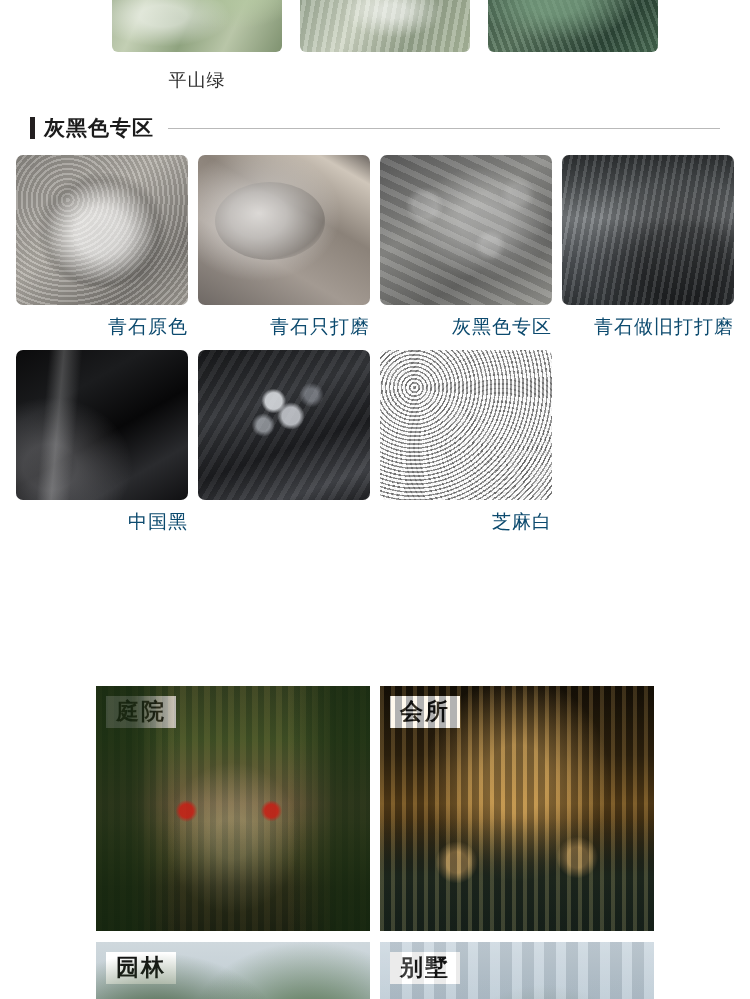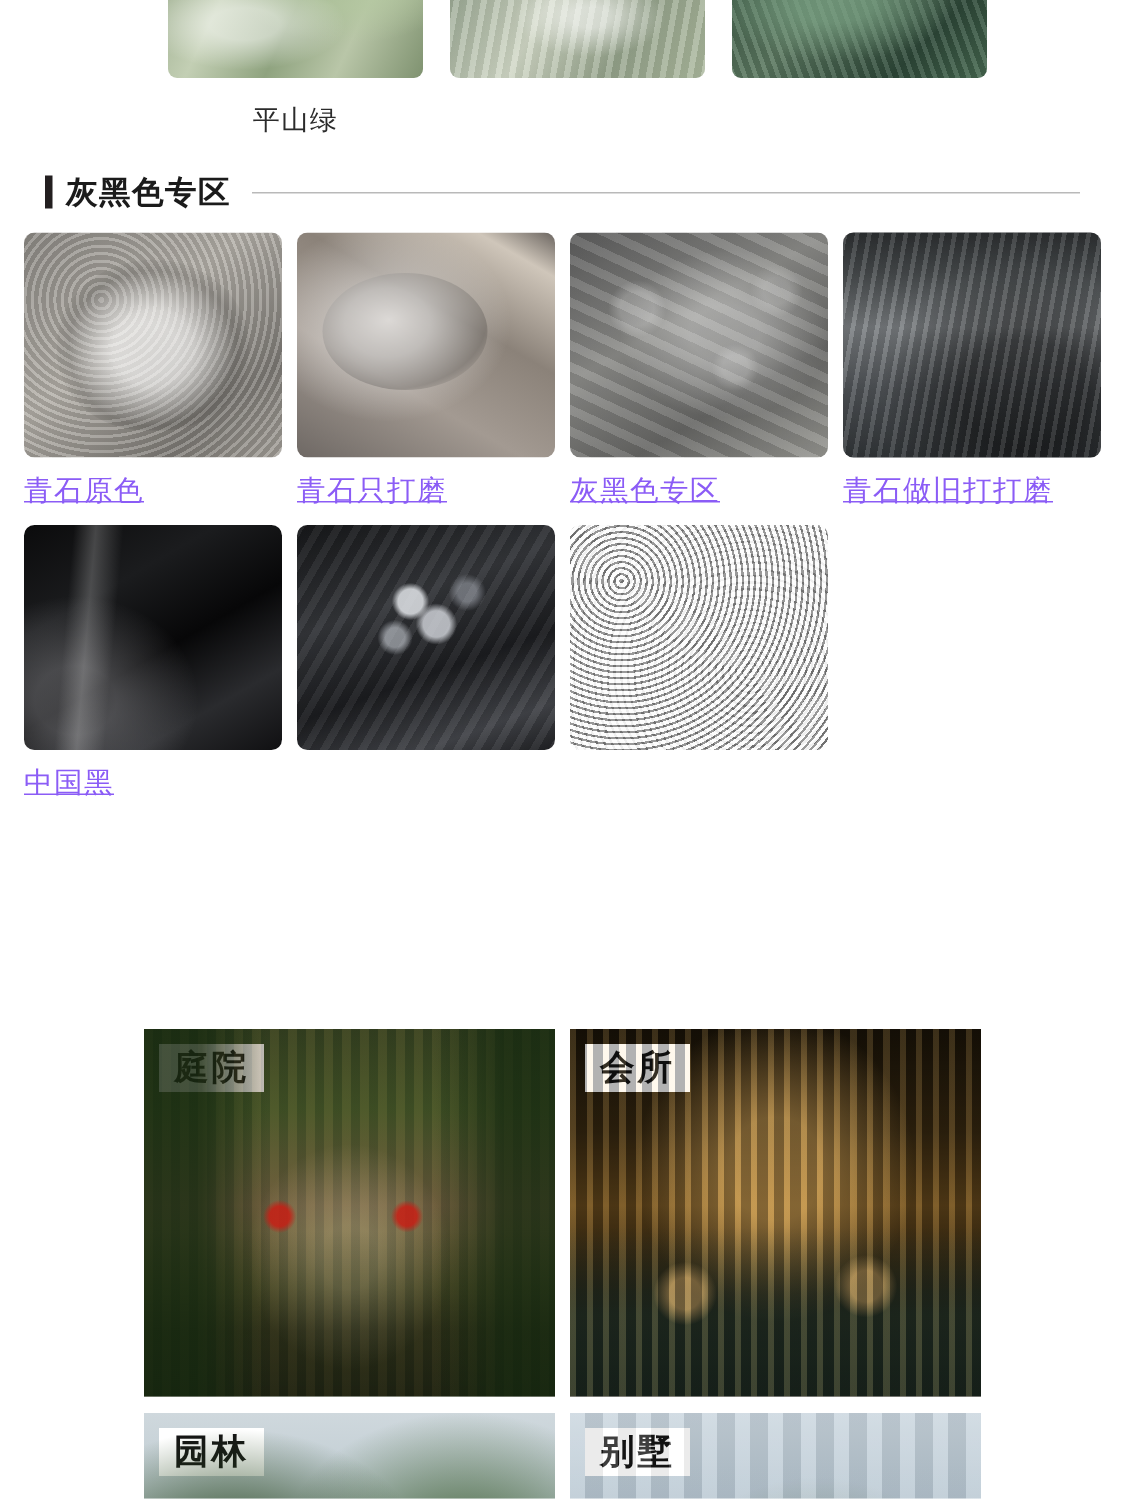--- a/index.html
+++ b/index.html
@@ -111,27 +111,26 @@
   }
   .cell:last-child { margin-right: 0; }
   .cell .thumb {
     width: 172px;
     height: 150px;
     border-radius: 7px;
     overflow: hidden;
     position: relative;
   }
   .cell .cap {
-    text-align: left;
+    text-align: right;
     font-size: 19px;
-    color: #8b5cf6;
+    color: #0c4a6e;
     padding-top: 9px;
     letter-spacing: 1px;
     white-space: nowrap;
-    text-decoration: underline;
   }
 
   
   .t-qingshi-yuan {
     background:
       radial-gradient(ellipse at 48% 52%, rgba(255,255,255,0.42) 0 16%, rgba(0,0,0,0) 46%),
       repeating-radial-gradient(circle at 30% 30%, rgba(255,255,255,0.16) 0 2px, rgba(0,0,0,0.10) 2px 5px),
       linear-gradient(140deg, #8d8a85 0%, #b3afa8 42%, #7e7b76 78%, #a5a19a 100%);
   }
   .t-qingshi-yuan::after {
@@ -358,20 +357,21 @@
   <div class="grid-row">
     <div class="cell">
       <div class="thumb t-zhongguohei"></div>
       <div class="cap">中国黑</div>
     </div>
     <div class="cell">
       <div class="thumb t-heibaigen"></div>
     </div>
     <div class="cell">
       <div class="thumb t-zhimabai"></div>
+      <div class="cap">芝麻白</div>
     </div>
   </div>
 
 </div>
 
 <div class="usage-head">
   
   
   
   

